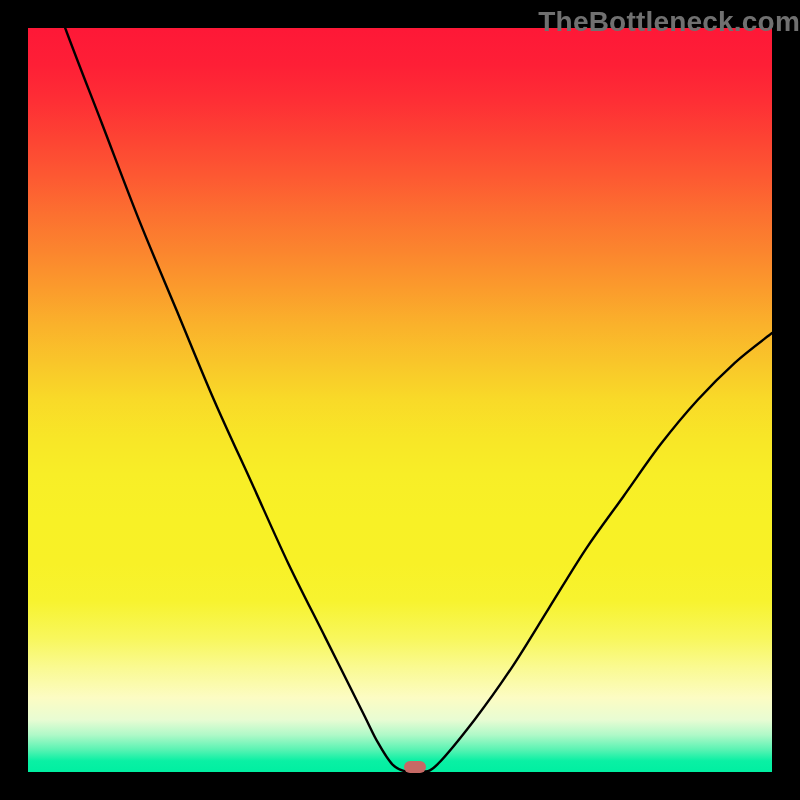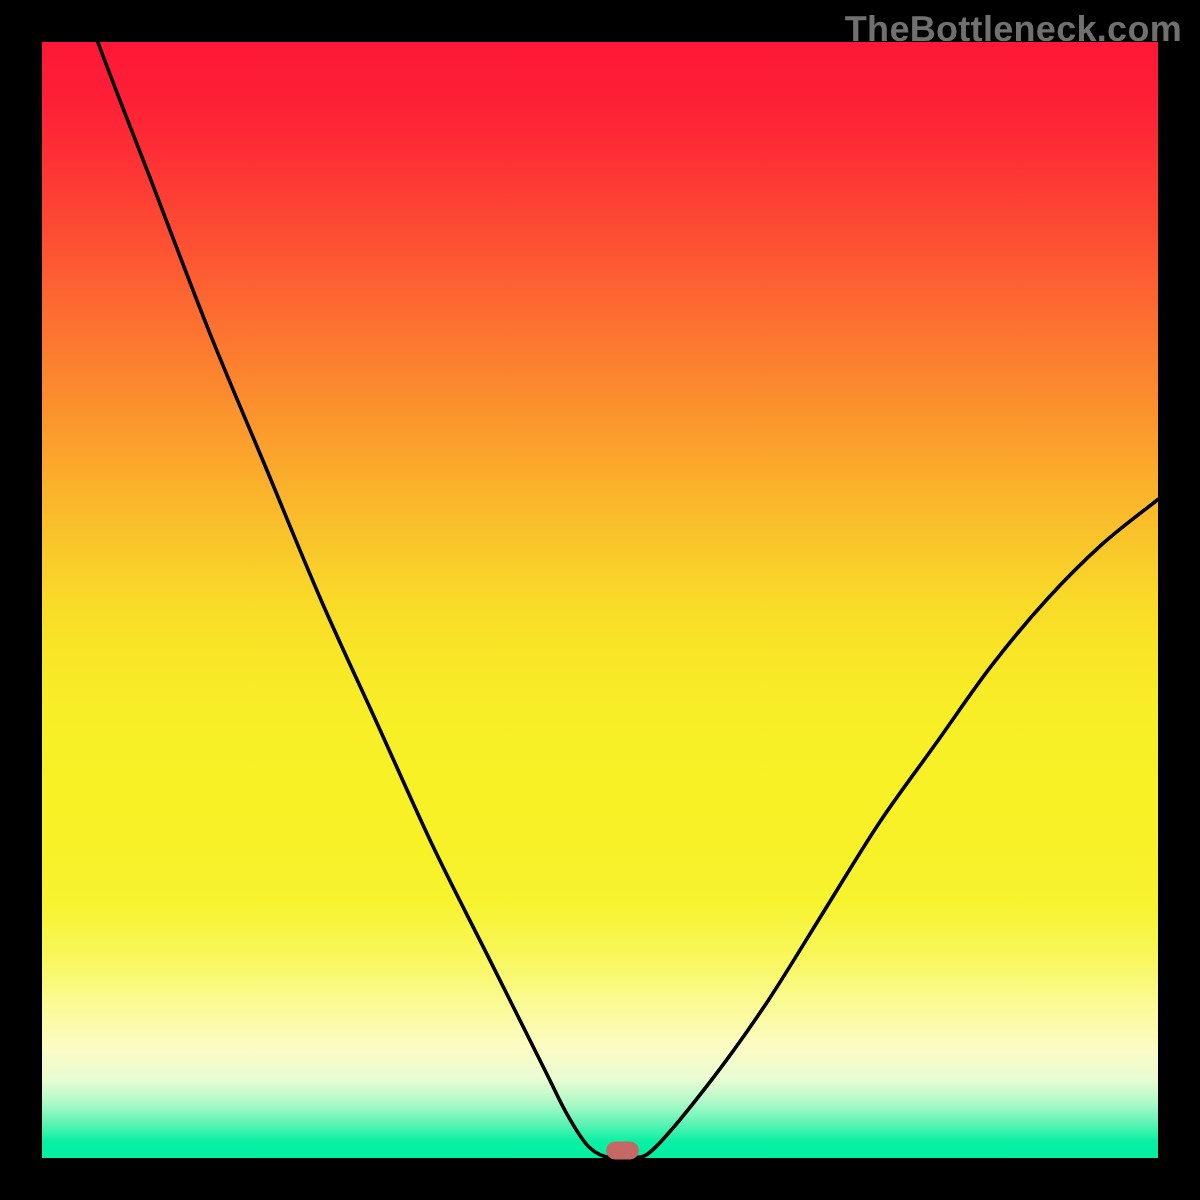--- a/index.html
+++ b/index.html
@@ -15,23 +15,23 @@
     position: absolute;
     left: 0;
     top: 0;
     width: 800px;
     height: 800px;
     background: #000;
   }
   .watermark {
     position: absolute;
     top: 6px;
-    right: 12px;
+    right: 0;
     color: #707070;
-    font-size: 24px;
+    font-size: 28px;
     font-weight: 600;
     letter-spacing: 0.2px;
     z-index: 5;
   }
   .plot {
     position: absolute;
     left: 28px;
     top: 28px;
     width: 744px;
     height: 744px;

